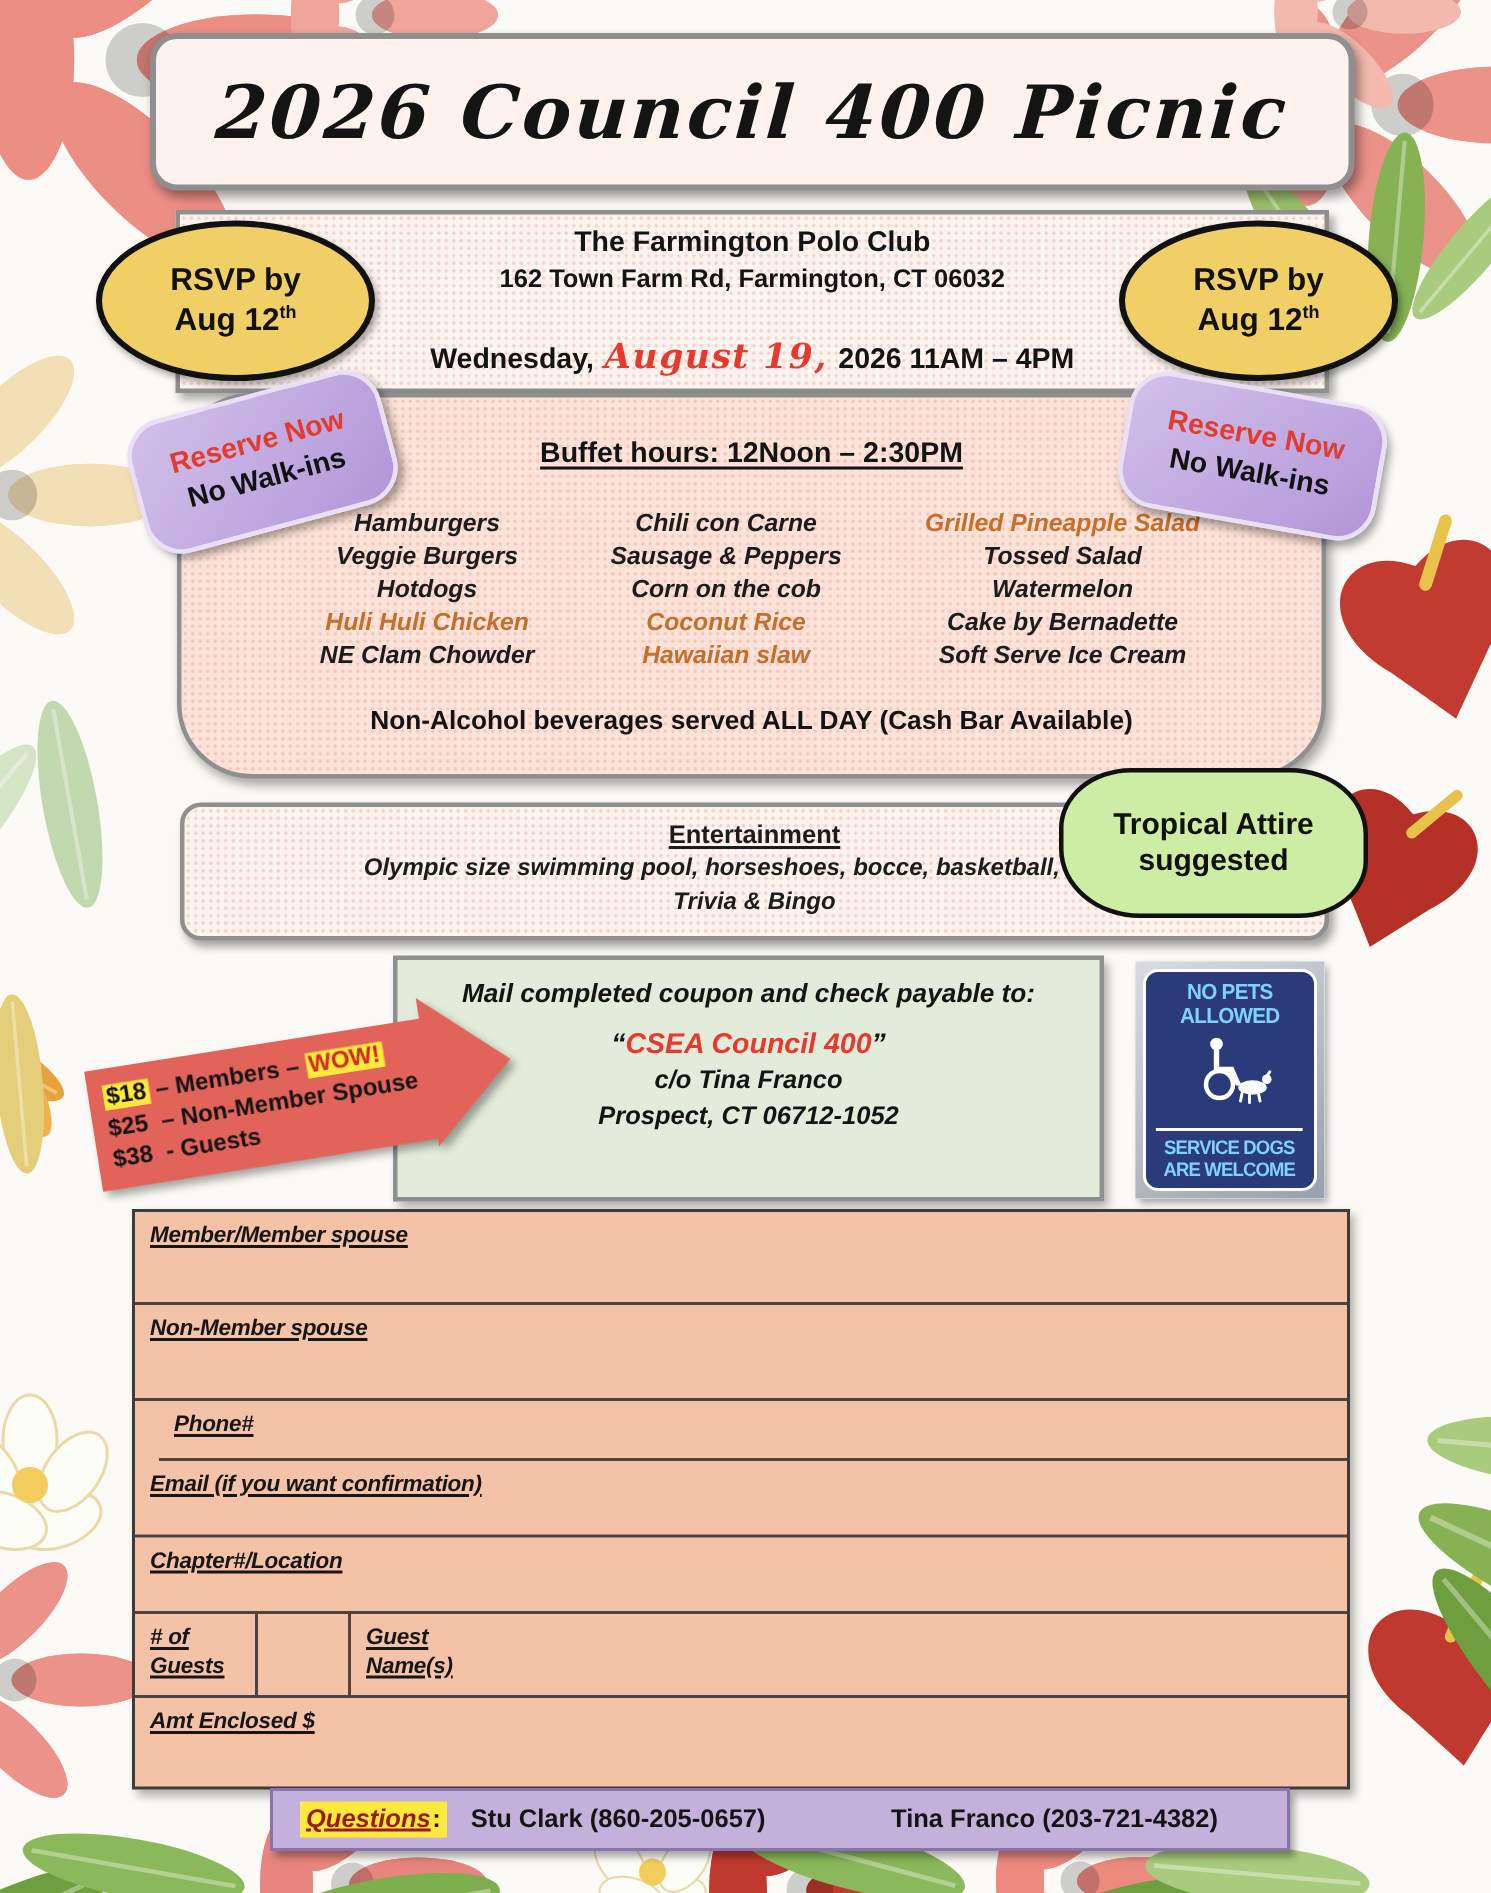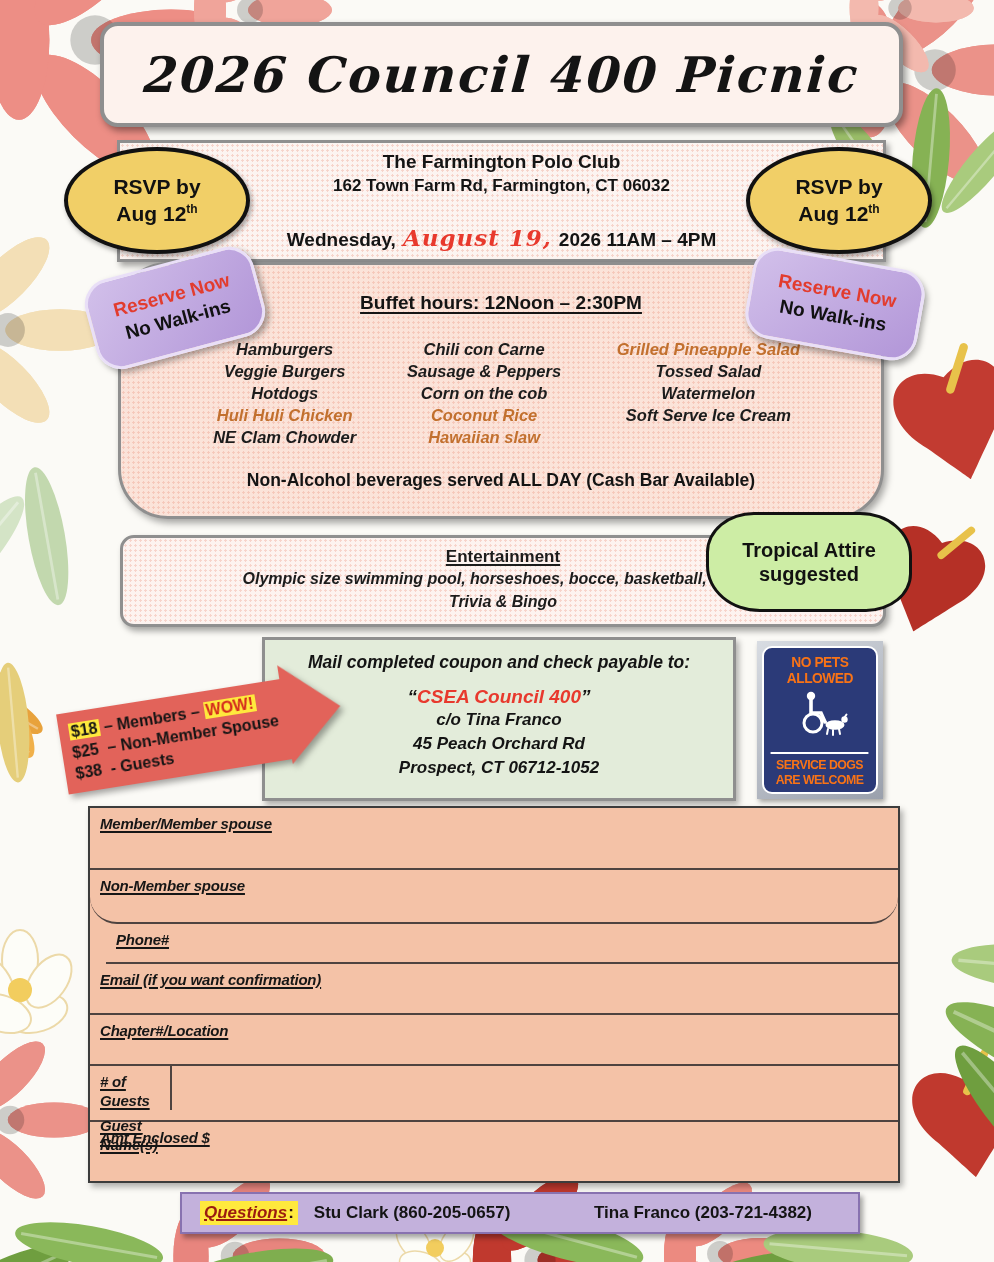--- a/index.html
+++ b/index.html
@@ -149,21 +149,21 @@
   .pets-sign{
     left:757px;top:641px;width:126px;height:158px;
     background:linear-gradient(145deg,#d8dce2,#9aa0ac);
     padding:5px;box-sizing:border-box;z-index:3;
     box-shadow:2px 3px 5px rgba(0,0,0,.35);
   }
   .pets-inner{
     width:100%;height:100%;box-sizing:border-box;
     background:#2b3a78;border:2px solid #fff;border-radius:10px;
     display:flex;flex-direction:column;align-items:center;
-    color:#f97316;font-weight:bold;text-align:center;
+    color:#7dd3fc;font-weight:bold;text-align:center;
   }
   .pets-top{margin-top:6px;font-size:14.5px;line-height:16px;letter-spacing:-0.5px;transform:scaleX(.95);}
   .pets-icon{margin:3px 0 2px;}
   .pets-bottom{
     font-size:13px;line-height:15px;letter-spacing:-0.6px;transform:scaleX(.95);
     border-top:2px solid #fff;padding-top:3px;width:92%;margin-top:auto;margin-bottom:5px;
   }
 
   
   .coupon-form{
@@ -307,20 +307,21 @@
       <div class="menu-item">Chili con Carne</div>
       <div class="menu-item">Sausage &amp; Peppers</div>
       <div class="menu-item">Corn on the cob</div>
       <div class="menu-item orange">Coconut Rice</div>
       <div class="menu-item orange">Hawaiian slaw</div>
     </div>
     <div class="menu-col">
       <div class="menu-item orange">Grilled Pineapple Salad</div>
       <div class="menu-item">Tossed Salad</div>
       <div class="menu-item">Watermelon</div>
+      <div class="menu-item">Cake by Bernadette</div>
       <div class="menu-item">Soft Serve Ice Cream</div>
     </div>
   </div>
   <div class="buffet-note">Non-Alcohol beverages served ALL DAY (Cash Bar Available)</div>
 </div>
 
 <div class="layer reserve-badge reserve-left">
   <div class="reserve-line1">Reserve Now</div>
   <div class="reserve-line2">No Walk-ins</div>
 </div>
@@ -339,21 +340,20 @@
   <div>Tropical Attire</div>
   <div>suggested</div>
 </div>
 
 <div class="layer mail-box">
   <div class="mail-heading">Mail completed coupon and check payable to:</div>
   <div class="mail-payee">
     <span>“</span><span class="payee-name">CSEA Council 400</span><span>”</span>
   </div>
   <div class="mail-line">c/o Tina Franco</div>
-  <div class="mail-line">45 Peach Orchard Rd</div>
   <div class="mail-line">Prospect, CT 06712-1052</div>
 </div>
 
 <div class="layer price-arrow">
   <div class="arrow-head"></div>
   <div class="arrow-body">
     <div class="price-line"><span class="hl">$18</span><span> – Members – </span><span class="hl wow">WOW!</span></div>
     <div class="price-line">$25  – Non-Member Spouse</div>
     <div class="price-line">$38  - Guests</div>
   </div>
@@ -382,33 +382,33 @@
       <div>SERVICE DOGS</div>
       <div>ARE WELCOME</div>
     </div>
   </div>
 </div>
 
 <div class="layer coupon-form">
   <div class="form-row" style="height:62px;">
     <span class="form-label">Member/Member spouse</span>
   </div>
-  <div class="form-row" style="height:54px;border-radius:27px;">
+  <div class="form-row" style="height:64px;">
     <span class="form-label">Non-Member spouse</span>
   </div>
   <div class="form-row" style="height:40px;margin-left:16px;">
     <span class="form-label">Phone#</span>
   </div>
   <div class="form-row" style="height:51px;">
     <span class="form-label">Email (if you want confirmation)</span>
   </div>
   <div class="form-row" style="height:51px;">
     <span class="form-label">Chapter#/Location</span>
   </div>
-  <div class="form-row guest-row" style="height:56px;flex-direction:column;">
+  <div class="form-row guest-row" style="height:56px;">
     <div class="guest-cell" style="width:82px;">
       <span class="form-label" style="padding-right:4px;">
         <span># of</span><br><span>Guests</span>
       </span>
     </div>
     <div class="guest-cell" style="width:62px;"></div>
     <div class="guest-cell">
       <span class="form-label">
         <span>Guest</span><br><span>Name(s)</span>
       </span>

